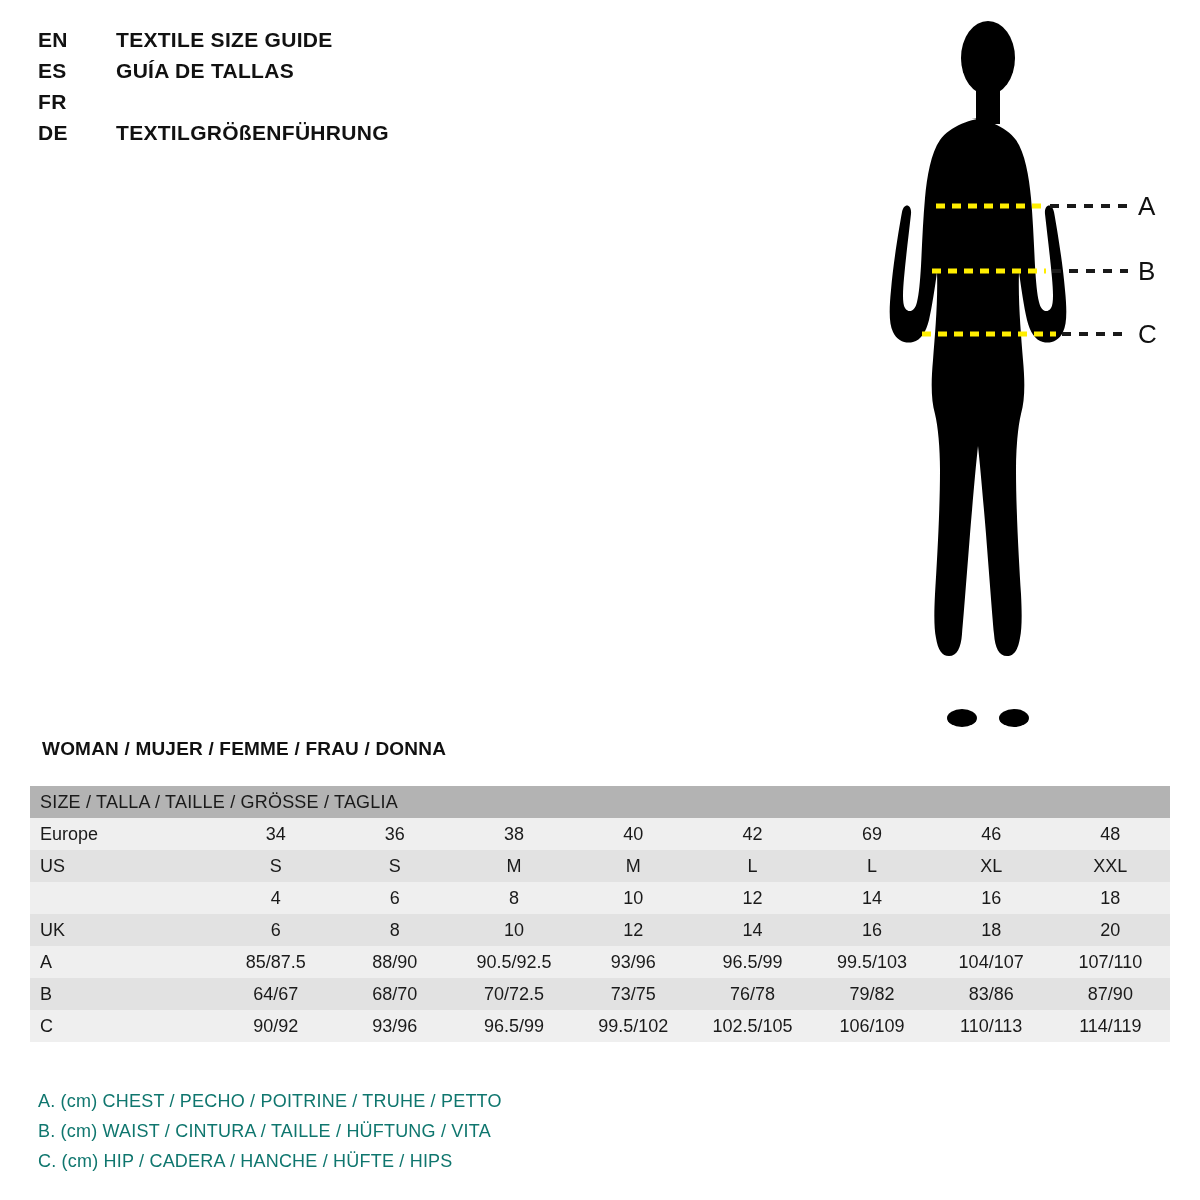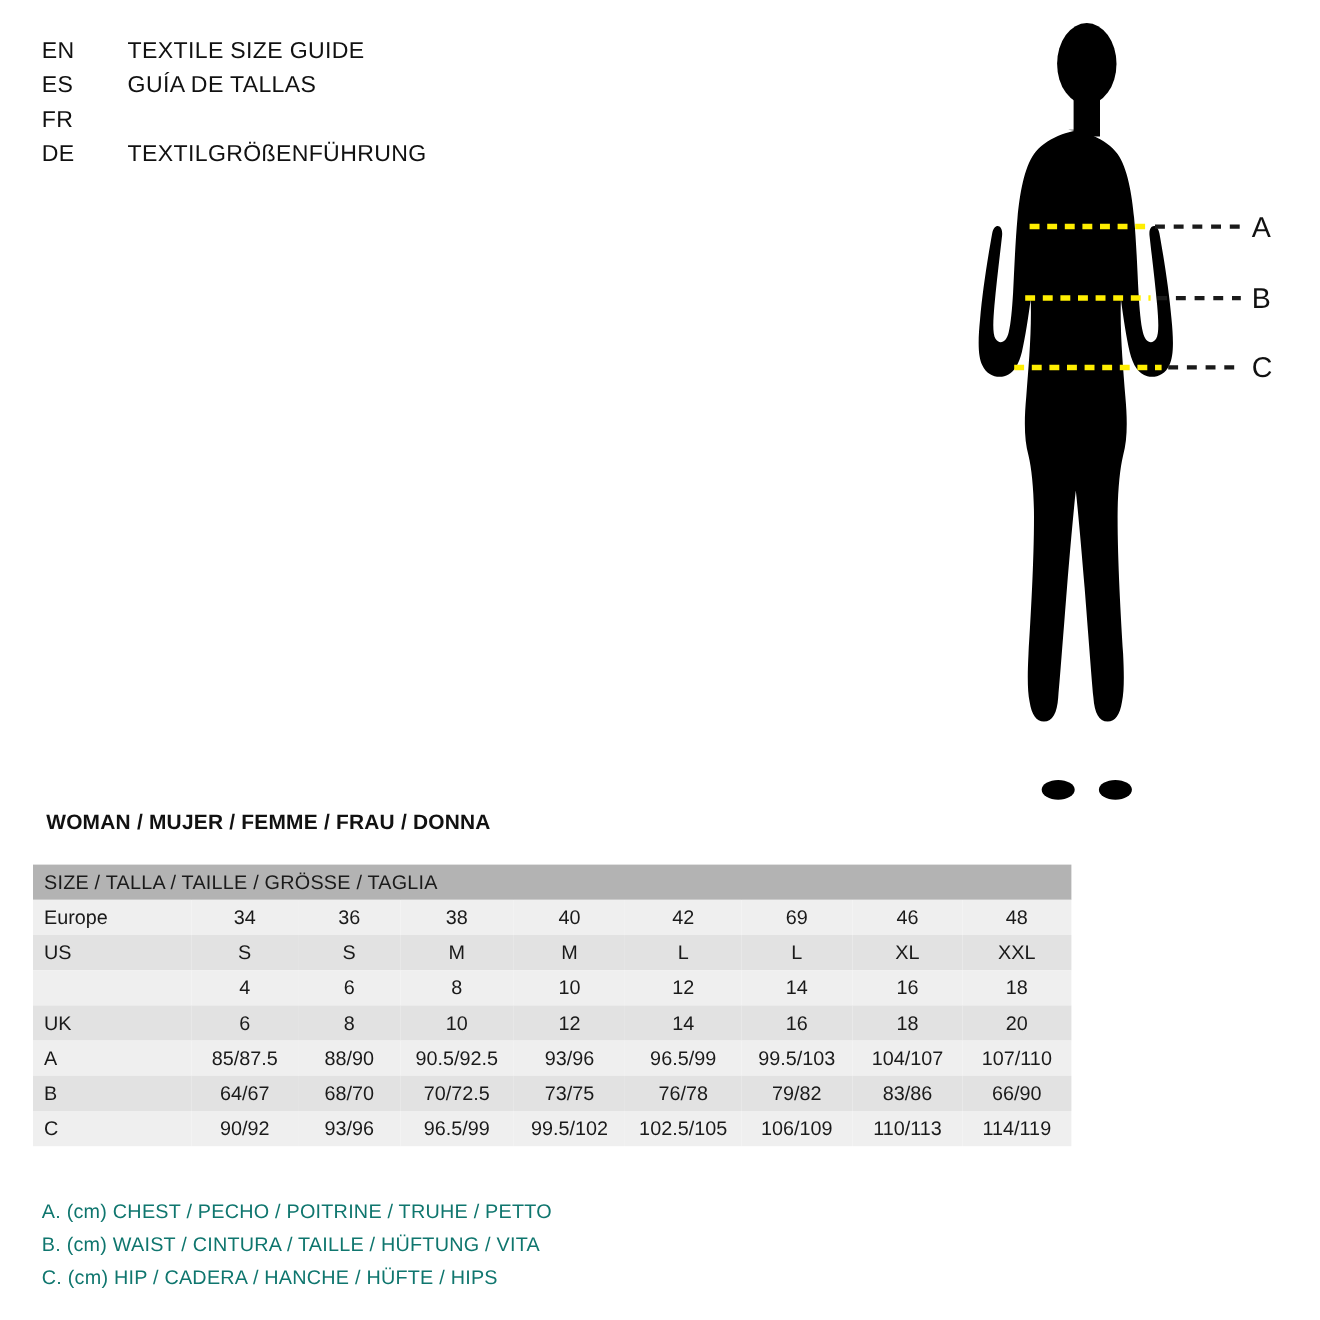--- a/index.html
+++ b/index.html
@@ -18,24 +18,25 @@
 
   
   .lang-block {
     position: absolute;
     top: 28px;
     left: 38px;
     width: 600px;
   }
   .lang-row {
     display: flex;
-    align-items: flex-end;
+    align-items: flex-start;
     height: 31px;
     font-size: 21px;
     letter-spacing: 0.3px;
+    font-weight: bold;
   }
   .lang-code {
     width: 78px;
     flex: 0 0 78px;
     color: #111;
   }
   .lang-text {
     color: #111;
   }
 
@@ -60,21 +61,21 @@
     font-weight: bold;
     letter-spacing: 0.2px;
     color: #111;
   }
 
   
   .size-table {
     position: absolute;
     top: 786px;
     left: 30px;
-    width: 944px;
+    width: 1140px;
     border-collapse: collapse;
     font-size: 18px;
   }
   .size-table th, .size-table td {
     padding: 0;
     height: 32px;
     font-weight: normal;
     color: #1a1a1a;
   }
   .size-table .hdr-row th {
@@ -285,21 +286,21 @@
     </tr>
     <tr>
       <td class="rowlabel">B</td>
       <td class="val">64/67</td>
       <td class="val">68/70</td>
       <td class="val">70/72.5</td>
       <td class="val">73/75</td>
       <td class="val">76/78</td>
       <td class="val">79/82</td>
       <td class="val">83/86</td>
-      <td class="val">66/90</td>
+      <td class="val">87/90</td>
     </tr>
     <tr>
       <td class="rowlabel">C</td>
       <td class="val">90/92</td>
       <td class="val">93/96</td>
       <td class="val">96.5/99</td>
       <td class="val">99.5/102</td>
       <td class="val">102.5/105</td>
       <td class="val">106/109</td>
       <td class="val">110/113</td>

